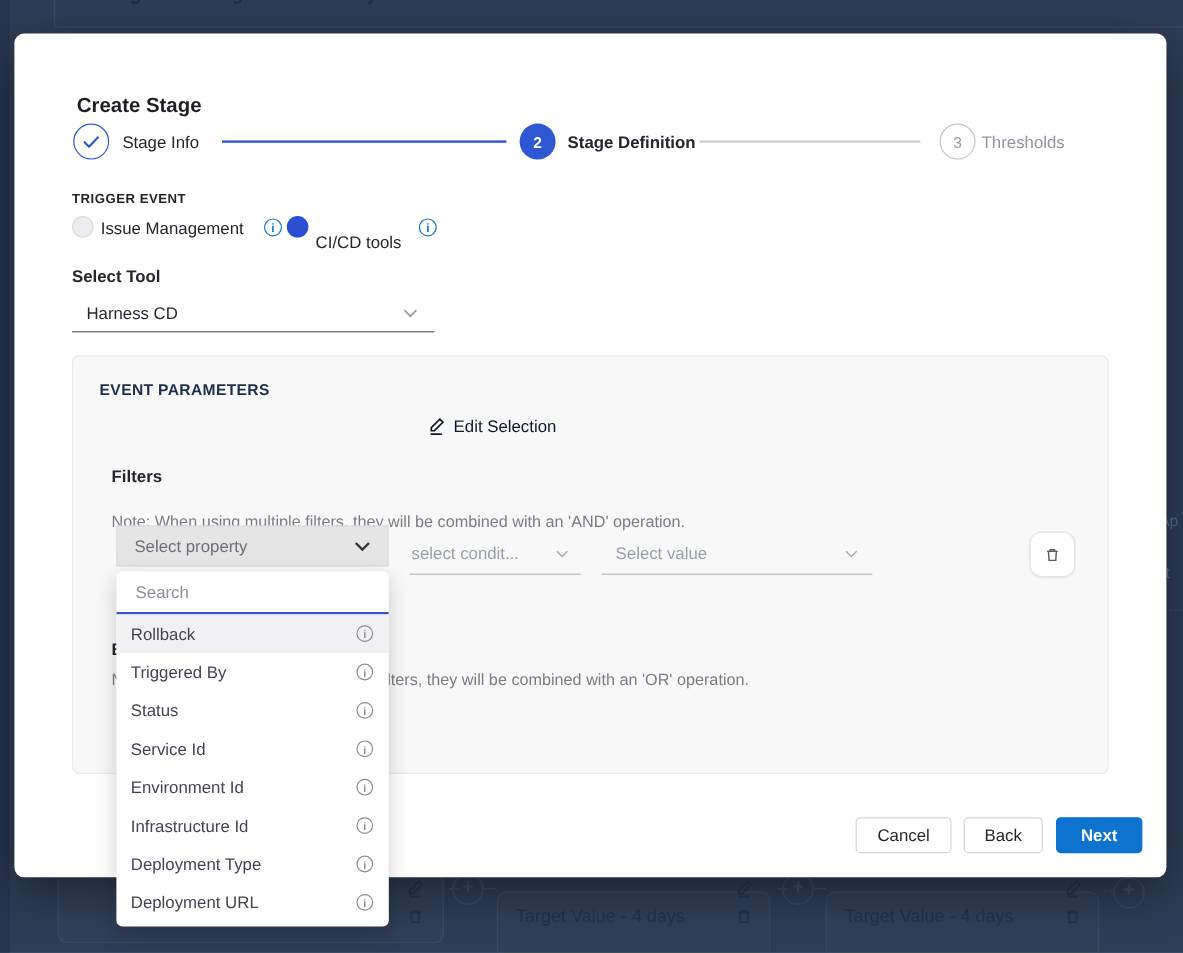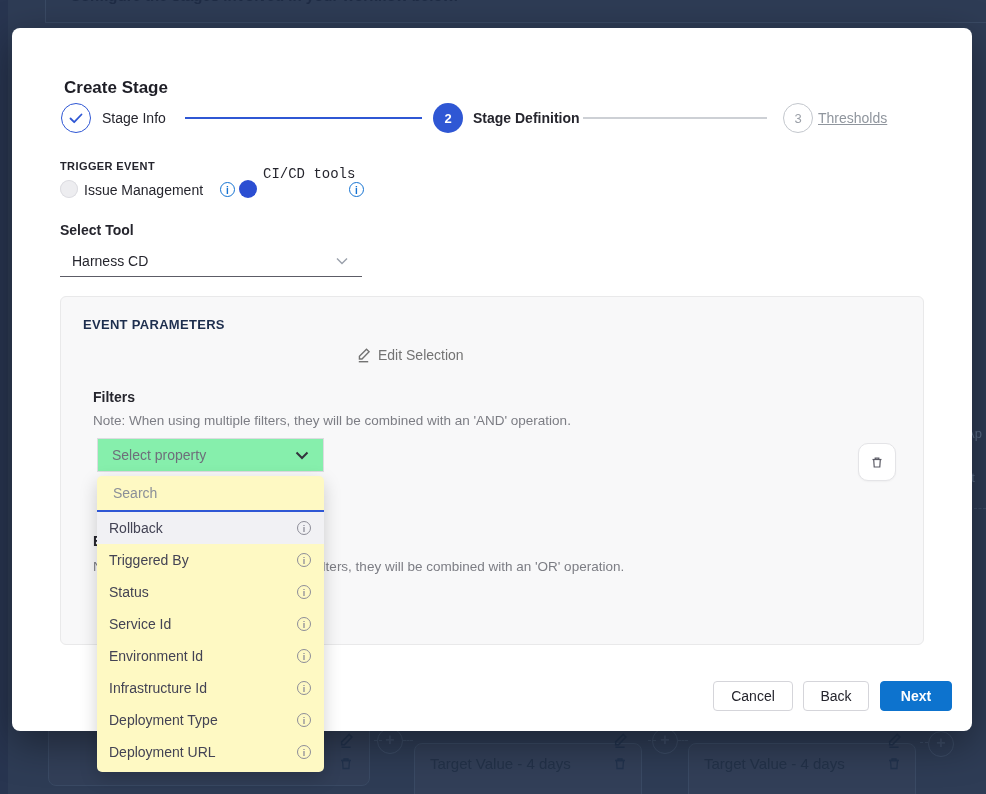--- a/index.html
+++ b/index.html
@@ -28,53 +28,53 @@
     box-shadow:0 12px 40px rgba(0,0,0,.4);z-index:10;}
   .modal-title{left:20px;top:50px;font-size:17px;font-weight:700;color:#1e1e26;margin-left:32px;}
   
   .step-circle{width:30px;height:30px;border-radius:50%;box-sizing:border-box;
     display:flex;align-items:center;justify-content:center;font-size:13px;}
   .step-done{border:1.6px solid #2f57d4;color:#2f57d4;background:#fff;}
   .step-active{background:#2f57d4;color:#fff;font-weight:700;}
   .step-upcoming{border:1.6px solid #c3c7cd;color:#9ba0a8;background:#fff;}
   .step-label{font-size:14px;color:#25252d;}
   .step-label.bold{font-weight:700;}
-  .step-label.grey{color:#8f959d;text-decoration:underline;}
+  .step-label.grey{color:#8f959d;}
   .step-line{height:1.6px;top:89px;}
   .line-blue{background:#2f57d4;}
   .line-grey{background:#cdd0d5;}
   
   .section-label{font-size:11px;font-weight:700;letter-spacing:.4px;color:#25252d;}
   .radio{width:18px;height:18px;border-radius:50%;box-sizing:border-box;}
   .radio-off{background:#ededf0;box-shadow:inset 0 0 0 1px #dcdce1;}
   .radio-on{background:#2b4ed2;}
   .radio-label{font-size:14px;color:#25252d;}
   .info-blue{width:15px;height:15px;border:1.3px solid #1573d2;border-radius:50%;color:#1573d2;
     font-size:10px;line-height:15px;text-align:center;font-weight:700;box-sizing:border-box;}
   .field-label{font-size:14px;font-weight:700;color:#25252d;}
   .tool-select{border-bottom:1px solid #5c5c66;}
   .tool-value{font-size:14px;color:#25252d;}
   
   .panel{left:48px;top:268px;width:864px;height:349px;background:#f8f8f9;
     border:1px solid #e9e9ea;border-radius:6px;box-sizing:border-box;}
   .panel-heading{font-size:13px;font-weight:700;letter-spacing:.3px;color:#1d2e4e;}
   .pill{background:#e1f1fc;border-radius:13px;padding:5px 14px;font-size:13.5px;color:#20293a;white-space:nowrap;}
-  .link-blue{color:#737373;font-size:14px;display:flex;align-items:center;gap:7px;cursor:pointer;}
+  .link-blue{color:#0f172a;font-size:14px;display:flex;align-items:center;gap:7px;cursor:pointer;}
   .subhead{font-size:14px;font-weight:700;color:#25252d;}
   .note{font-size:13.5px;color:#7c7d84;white-space:nowrap;}
   .ul-select{border-bottom:1px solid #b6bac2;}
   .ph-grey{font-size:14px;color:#9aa0ab;}
   .trash-btn{width:36px;height:36px;background:#fff;border:1px solid #e4e4e7;border-radius:10px;
     display:flex;align-items:center;justify-content:center;color:#5c5c66;box-shadow:0 1px 2px rgba(0,0,0,.04);}
   
-  .prop-trigger{left:97px;top:438px;width:227px;height:34px;background:#86efac;border:1px solid #dcdce0;
+  .prop-trigger{left:97px;top:438px;width:227px;height:34px;background:#e5e5e5;border:1px solid #dcdce0;
     box-sizing:border-box;display:flex;align-items:center;justify-content:space-between;
     padding:0 14px;z-index:20;}
   .prop-trigger .ph{font-size:14px;color:#6e6e7a;}
-  .dropdown{left:97px;top:476px;width:227px;height:296px;background:#fef9c3;border-radius:5px;
+  .dropdown{left:97px;top:476px;width:227px;height:296px;background:#ffffff;border-radius:5px;
     box-shadow:0 6px 18px rgba(0,0,0,.18);z-index:21;overflow:hidden;}
   .dd-search{height:34px;border-bottom:2px solid #2f57d4;display:flex;align-items:center;}
   .dd-search input{border:none;outline:none;width:100%;padding:0 16px;font-size:14px;
     font-family:inherit;color:#34343e;background:transparent;}
   .dd-search input::placeholder{color:#8b8f98;}
   .dd-row{height:32px;display:flex;align-items:center;justify-content:space-between;padding:0 13px 0 12px;}
   .dd-row.hl{background:#f1f1f4;}
   .dd-text{font-size:14px;color:#434354;}
   .info-grey{width:14px;height:14px;border:1.2px solid #8d8d98;border-radius:50%;color:#8d8d98;
     font-size:9px;line-height:14px;text-align:center;font-weight:700;box-sizing:border-box;flex:none;}
@@ -158,21 +158,21 @@
   <div class="abs step-line line-grey" style="left:571px;width:184px;"></div>
 
   <div class="abs step-circle step-upcoming" style="left:771px;top:75px;">3</div>
   <div class="abs step-label grey" style="left:806px;top:82px;">Thresholds</div>
 
   <div class="abs section-label" style="left:48px;top:132px;">TRIGGER EVENT</div>
   <div class="abs radio radio-off" style="left:48px;top:152px;"></div>
   <div class="abs radio-label" style="left:72px;top:154px;">Issue Management</div>
   <div class="abs info-blue" style="left:208px;top:154px;">i</div>
   <div class="abs radio radio-on" style="left:227px;top:152px;"></div>
-  <div class="abs radio-label" style="left:251px;top:138px;font-family:Liberation Mono, monospace;">CI/CD tools</div>
+  <div class="abs radio-label" style="left:251px;top:166px;">CI/CD tools</div>
   <div class="abs info-blue" style="left:337px;top:154px;">i</div>
 
   <div class="abs field-label" style="left:48px;top:194px;">Select Tool</div>
   <div class="abs tool-select" style="left:48px;top:218px;width:302px;height:30px;">
     <div class="abs tool-value" style="left:12px;top:7px;">Harness CD</div>
     <svg class="abs chev" style="left:276px;top:11px;" width="12" height="8" viewBox="0 0 12 8" fill="none" stroke="#9aa0ab" stroke-width="1.4">
         <polyline points="1,1.5 6,6.5 11,1.5"></polyline>
       </svg>
   </div>
 
@@ -180,22 +180,34 @@
     <div class="abs panel-heading" style="left:22px;top:20px;">EVENT PARAMETERS</div>
     <div class="abs link-blue" style="left:295px;top:50px;">
       <svg width="15" height="15" viewBox="0 0 14 14" fill="none" stroke="currentColor" stroke-width="1.3">
           <path d="M9.8 1.2l2.4 2.4-6.6 6.6H3.2V7.8z"></path>
           <line x1="2.6" y1="12.8" x2="11.4" y2="12.8"></line>
         </svg>
       <span>Edit Selection</span>
     </div>
 
     <div class="abs subhead" style="left:32px;top:92px;">Filters</div>
-    <div class="abs note" style="left:32px;top:116px;">Note: When using multiple filters, they will be combined with an 'AND' operation.</div>
-
+    <div class="abs note" style="left:32px;top:130px;">Note: When using multiple filters, they will be combined with an 'AND' operation.</div>
+
+    <div class="abs ul-select" style="left:280px;top:148px;width:143px;height:33px;">
+      <div class="abs ph-grey" style="left:2px;top:8px;">select condit...</div>
+      <svg class="abs chev" style="left:122px;top:13px;" width="11" height="7" viewBox="0 0 12 8" fill="none" stroke="#a7abb4" stroke-width="1.4">
+          <polyline points="1,1.5 6,6.5 11,1.5"></polyline>
+        </svg>
+    </div>
+    <div class="abs ul-select" style="left:440px;top:148px;width:226px;height:33px;">
+      <div class="abs ph-grey" style="left:12px;top:8px;">Select value</div>
+      <svg class="abs chev" style="left:203px;top:13px;" width="11" height="7" viewBox="0 0 12 8" fill="none" stroke="#a7abb4" stroke-width="1.4">
+          <polyline points="1,1.5 6,6.5 11,1.5"></polyline>
+        </svg>
+    </div>
     <div class="abs trash-btn" style="left:797px;top:146px;">
       <svg width="16" height="16" viewBox="0 0 16 16" fill="none" stroke="currentColor" stroke-width="1.2">
           <path d="M4.7 5.5h6.6l-.5 7.5H5.2z"></path>
           <path d="M3.5 5.5h9"></path>
           <path d="M6.2 5.5V4.2h3.6v1.3"></path>
         </svg>
     </div>
 
     <div class="abs subhead" style="left:32px;top:236px;">Execution Filters</div>
     <div class="abs note" style="left:32px;top:262px;">Note: When using multiple execution filters, they will be combined with an 'OR' operation.</div>

